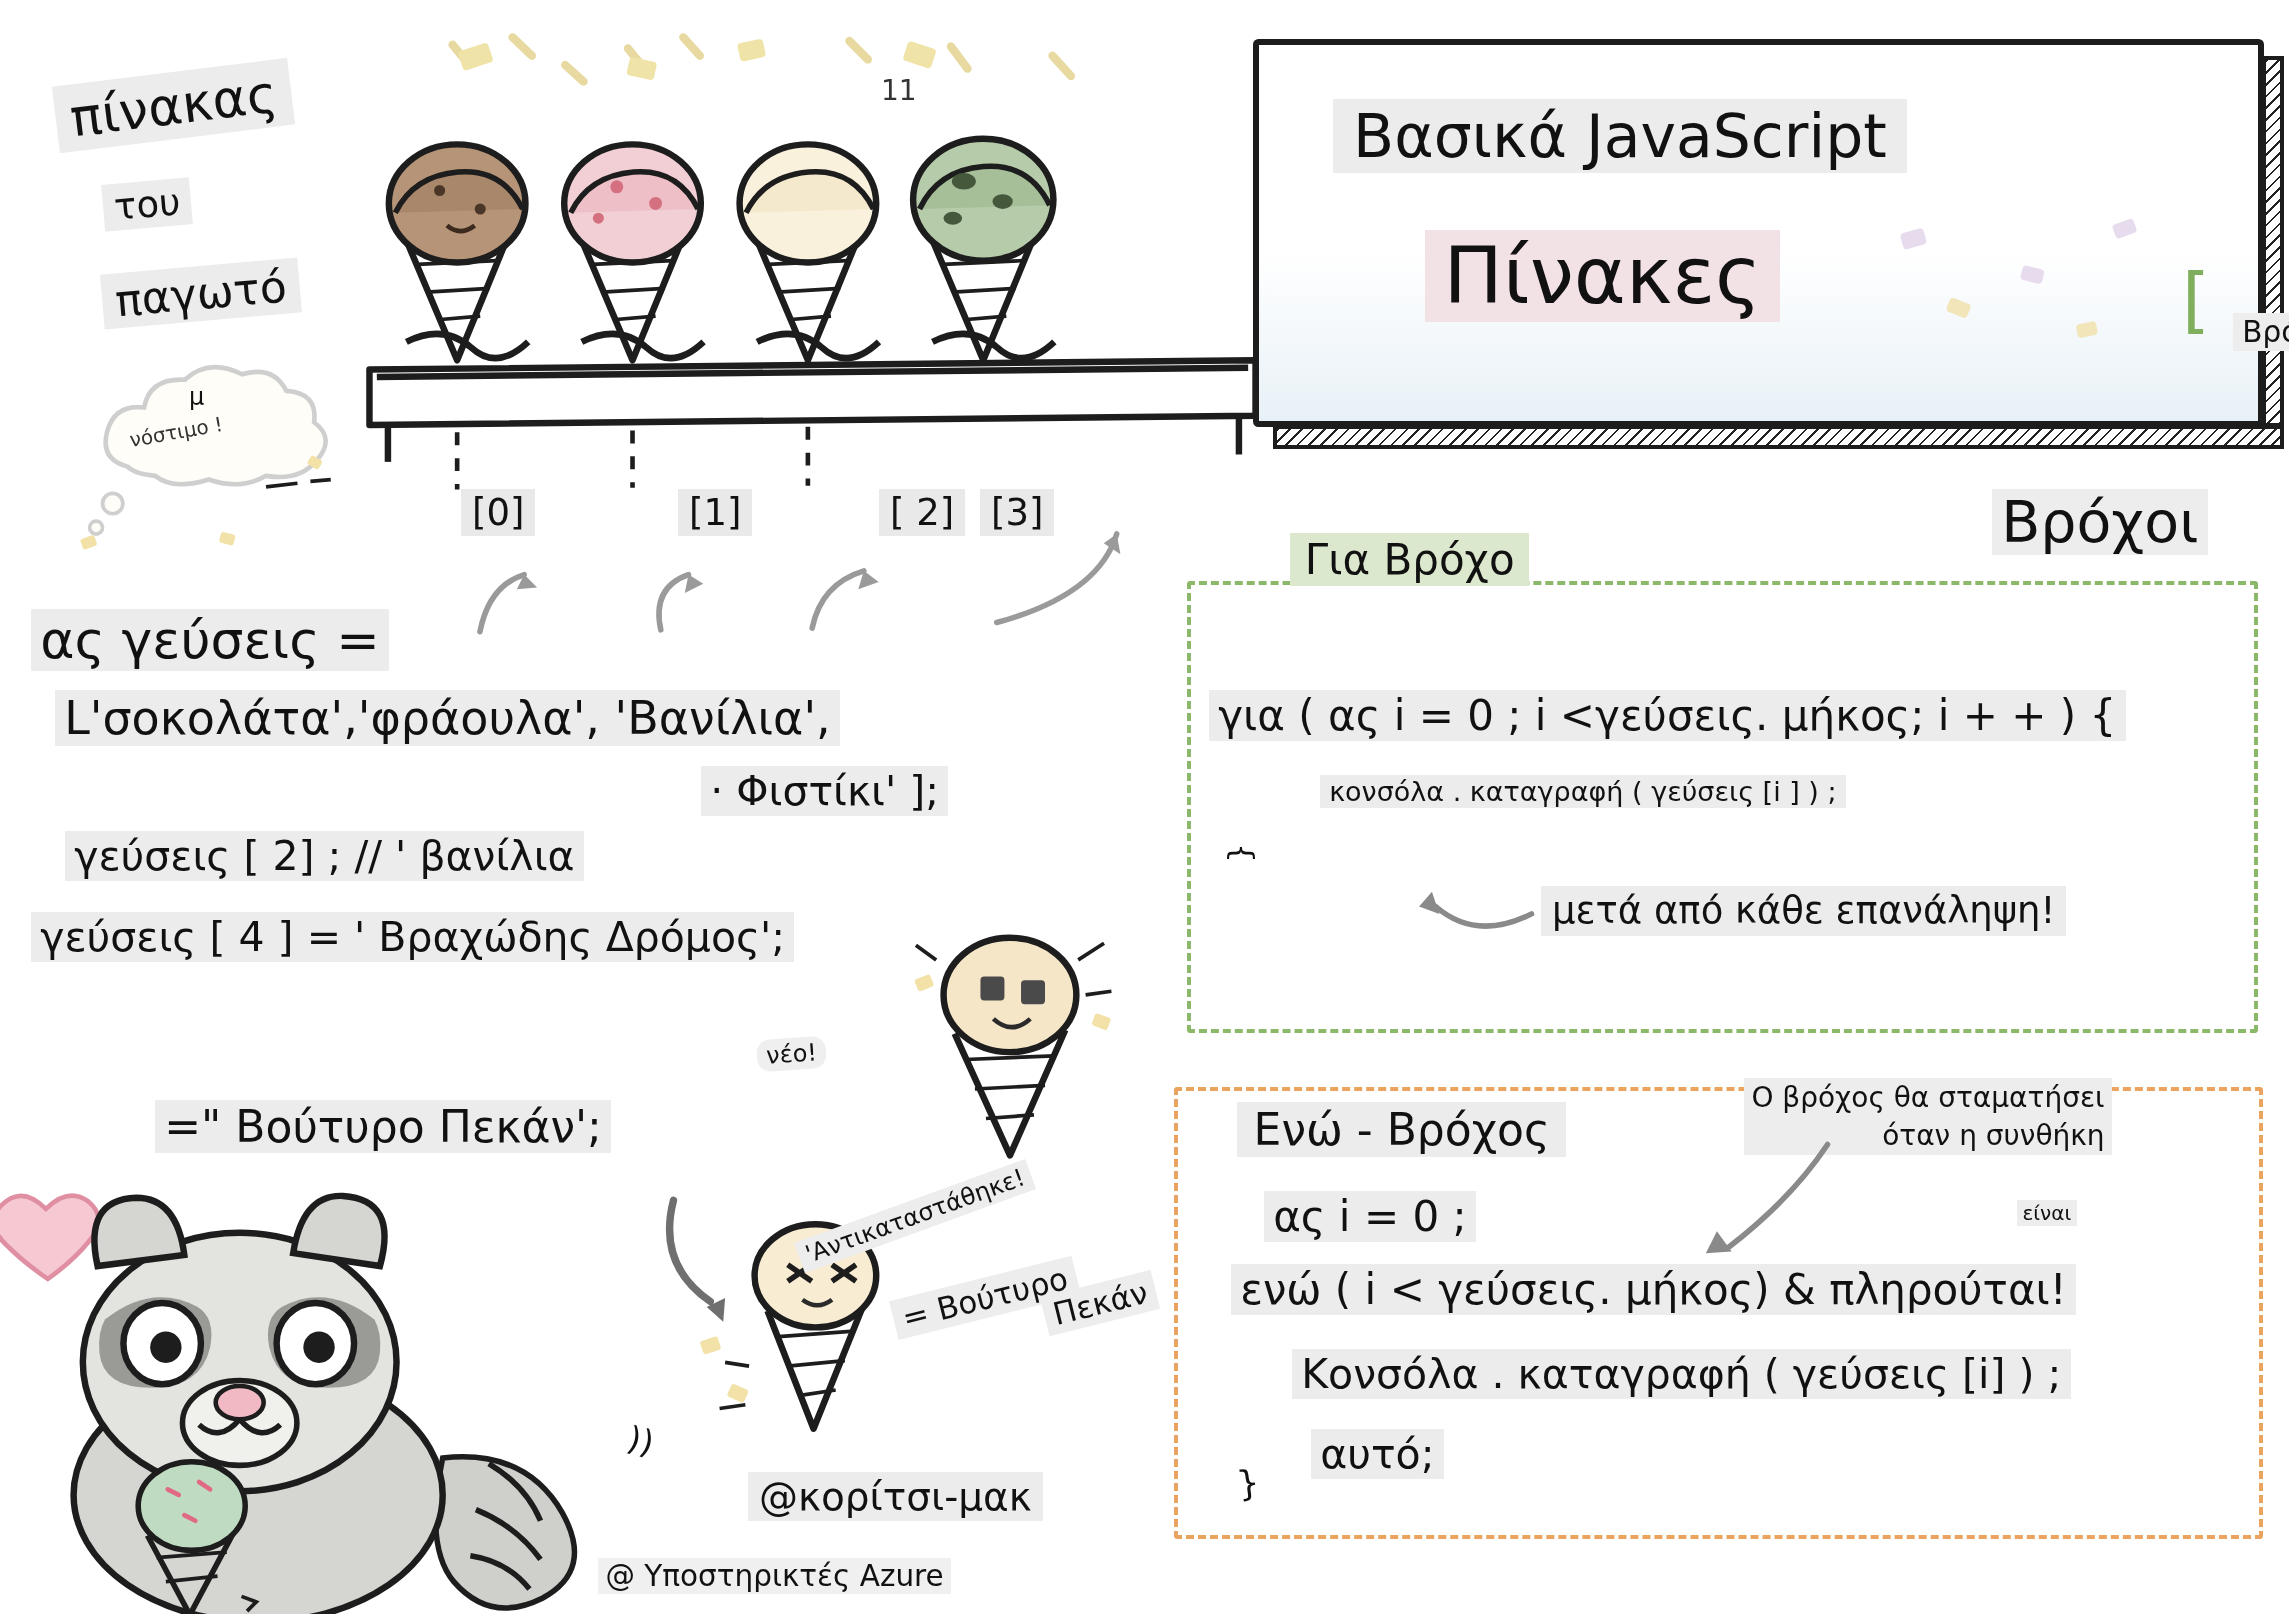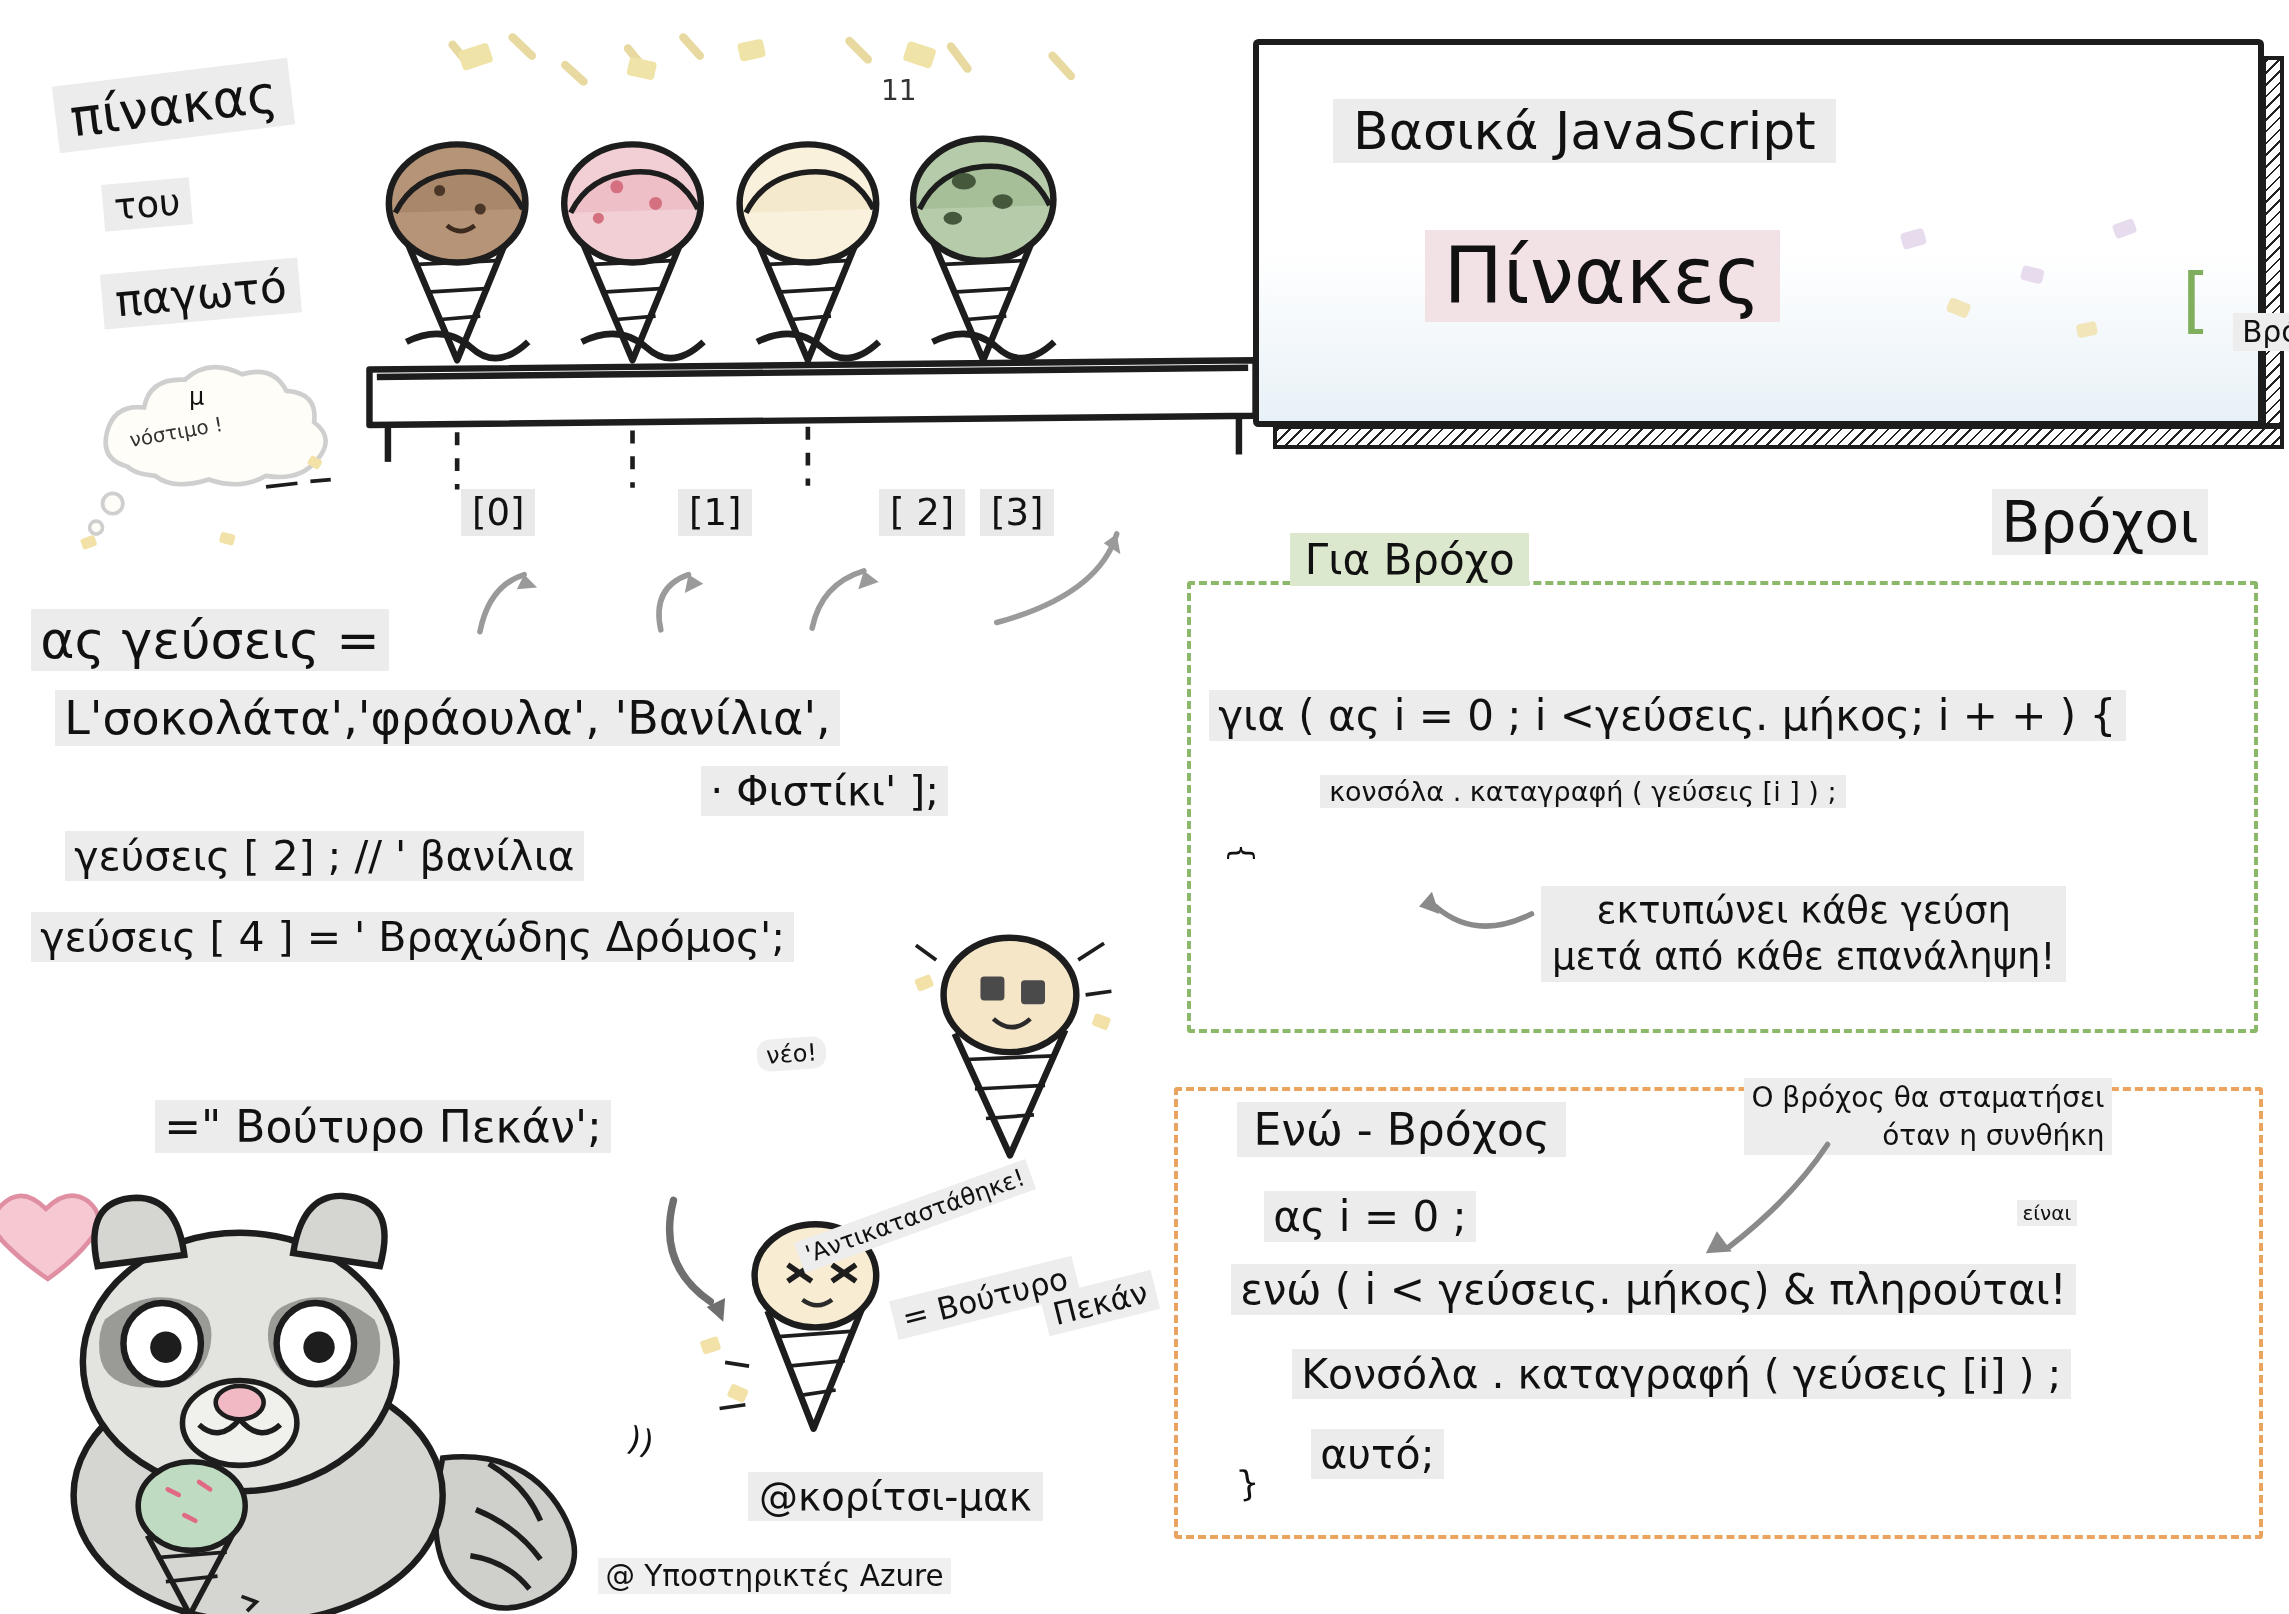--- a/index.html
+++ b/index.html
@@ -155,21 +155,21 @@
     position: absolute;
     left: 20px; bottom: -22px;
     width: 1011px; height: 24px;
     background: repeating-linear-gradient(135deg, #222 0 1.8px, transparent 1.8px 8.3px);
     border: 4.6px solid #1d1d1d;
     box-sizing: border-box;
   }
   #hdr-title1 {
     position: absolute;
     left: 74px; top: 54px;
-    font-size: 52px;
+    font-size: 60px;
     background: #ececec;
     padding: 1.8px 20px;
     font-weight: 400;
   }
   #hdr-title2 {
     position: absolute;
     left: 166px; top: 185px;
     font-size: 79px;
     background: #f3e2e5;
     padding: 0 18.5px;
@@ -536,21 +536,20 @@
   </div>
 
   <div class="abs" id="vroxoi-big">Βρόχοι</div>
 
   <div class="abs" id="for-box"></div>
   <div class="abs" id="for-label">Για Βρόχο</div>
   <div class="abs" id="for-line1">για ( ας i = 0 ; i &lt;γεύσεις. μήκος; i + + ) {</div>
   <div class="abs" id="for-line2">κονσόλα . καταγραφή ( γεύσεις [i ] ) ;</div>
   <div class="abs" id="for-close">}</div>
   <div class="abs" id="for-note">
-    <div>εκτυπώνει κάθε γεύση</div>
     <div>μετά από κάθε επανάληψη!</div>
   </div>
   <svg class="abs" style="left:1384px; top:877px;" width="166" height="83" viewBox="0 0 180 90">
     <path d="M160 40 q-60 30 -104 -8" class="nofill" stroke="#8a8a8a" stroke-width="6" stroke-linecap="round"></path>
     <path d="M52 16 l8 24 l-22 -8 Z" fill="#8a8a8a"></path>
   </svg>
 
   <div class="abs" id="while-box"></div>
   <div class="abs" id="while-label">Ενώ - Βρόχος</div>
   <div class="abs" id="while-note">

